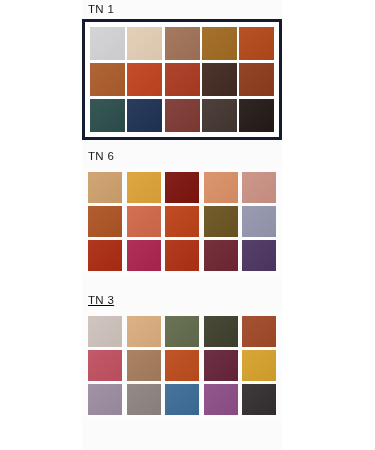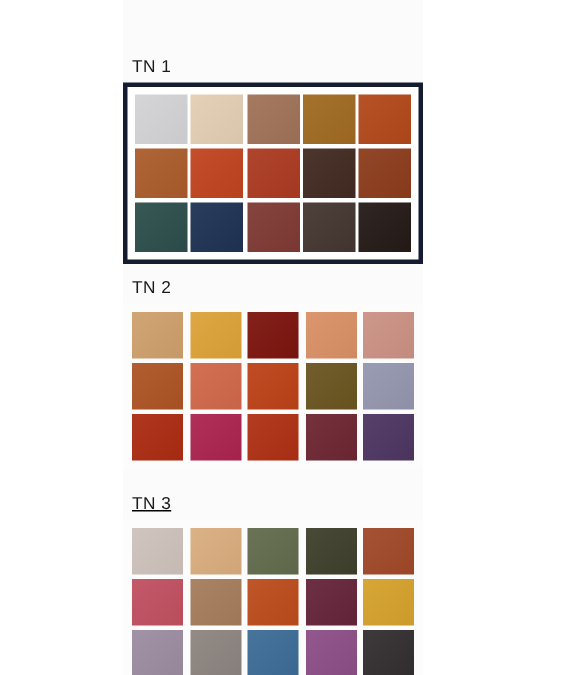--- a/index.html
+++ b/index.html
@@ -30,21 +30,20 @@
     left: 0;
     top: 0;
     width: 375px;
     height: 450px;
   }
 
   .palette-block {
     position: absolute;
     left: 82px;
     width: 200px;
-    margin-top: 36px;
   }
 
   .palette-label {
     font-size: 11.5px;
     color: #1a1a1a;
     letter-spacing: 0.3px;
     line-height: 14px;
     padding-left: 6px;
     margin-bottom: 3px;
     font-family: "Liberation Sans", sans-serif;
@@ -125,21 +124,21 @@
         <div class="swatch" style="background-color: rgb(44, 78, 76);"></div>
         <div class="swatch" style="background-color: rgb(30, 50, 84);"></div>
         <div class="swatch" style="background-color: rgb(126, 58, 52);"></div>
         <div class="swatch" style="background-color: rgb(68, 54, 48);"></div>
         <div class="swatch" style="background-color: rgb(36, 26, 23);"></div>
       </div>
     </div>
   </div>
 
   <div class="palette-block" style="top:149px;">
-    <div class="palette-label">TN 2</div>
+    <div class="palette-label">TN 6</div>
     <div class="palette-card plain" style="background: rgb(252, 252, 252);">
       <div class="swatch-row">
         <div class="swatch" style="background-color: rgb(206, 160, 108);"></div>
         <div class="swatch" style="background-color: rgb(221, 162, 56);"></div>
         <div class="swatch" style="background-color: rgb(124, 20, 14);"></div>
         <div class="swatch" style="background-color: rgb(217, 144, 102);"></div>
         <div class="swatch" style="background-color: rgb(203, 145, 132);"></div>
       </div>
       <div class="swatch-row">
         <div class="swatch" style="background-color: rgb(173, 84, 37);"></div>

